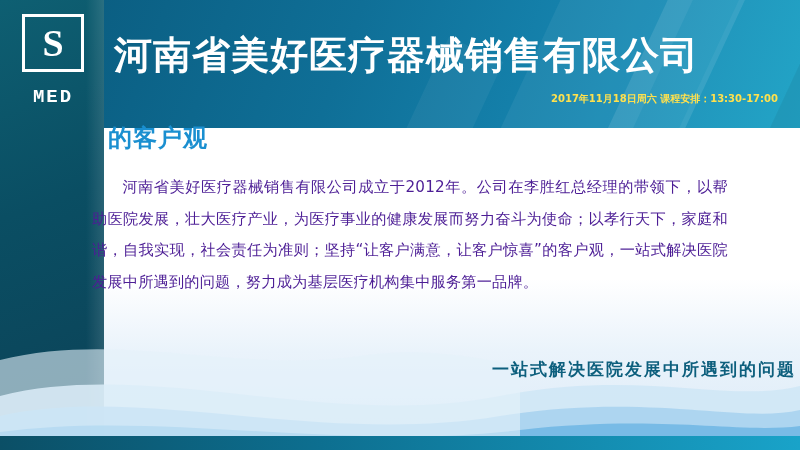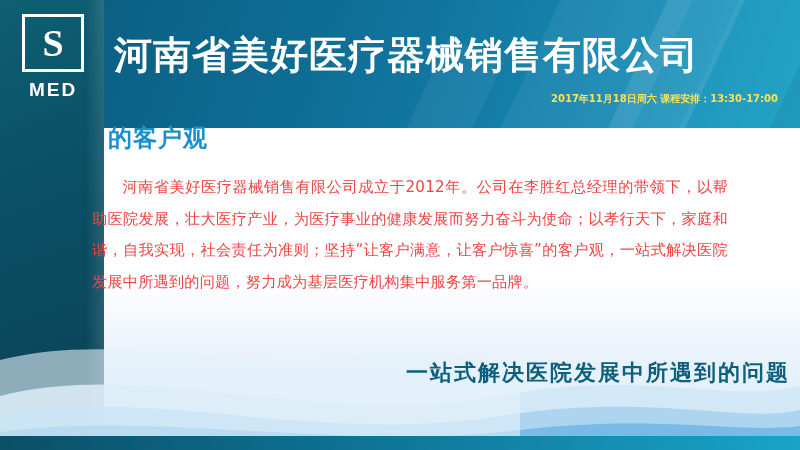--- a/index.html
+++ b/index.html
@@ -96,25 +96,25 @@
     left: 0; right: 0;
     top: 50%;
     transform: translateY(-50%);
     font-size: 38px;
     line-height: 1;
     font-weight: bold;
     font-family: "Liberation Serif", serif;
     letter-spacing: 0;
   }
   .logo-text {
-    margin-top: 7px;
+    margin-top: 14px;
     font-size: 19px;
     font-weight: bold;
     letter-spacing: 2px;
-    font-family: Liberation Sans, sans-serif;
+    font-family: Liberation Mono, monospace;
   }
 
   
   .company-title {
     position: absolute;
     left: 114px; top: 35px;
     width: 670px;
     color: #ffffff;
     font-size: 38px;
     font-weight: bold;
@@ -137,34 +137,34 @@
     left: 108px; top: 122px;
     color: #1a8fd0;
     font-size: 24px;
     font-weight: bold;
     letter-spacing: 1px;
   }
   .body-copy {
     position: absolute;
     left: 92px; top: 172px;
     width: 636px;
-    color: #ef4444;
+    color: #4c1d95;
     font-size: 15.2px;
     line-height: 2.08;
     text-align: justify;
     text-indent: 2em;
     letter-spacing: 0.2px;
   }
   .tagline {
     position: absolute;
-    left: 0; top: 358px;
+    left: 6px; top: 358px;
     width: 790px;
     text-align: right;
     color: #0d5f7d;
-    font-size: 22px;
+    font-size: 17px;
     font-weight: bold;
     letter-spacing: 2px;
     font-family: "DejaVu Serif", "Liberation Serif", serif;
   }
 </style>
 </head>
 <body>
 
 <div class="slide">
 

